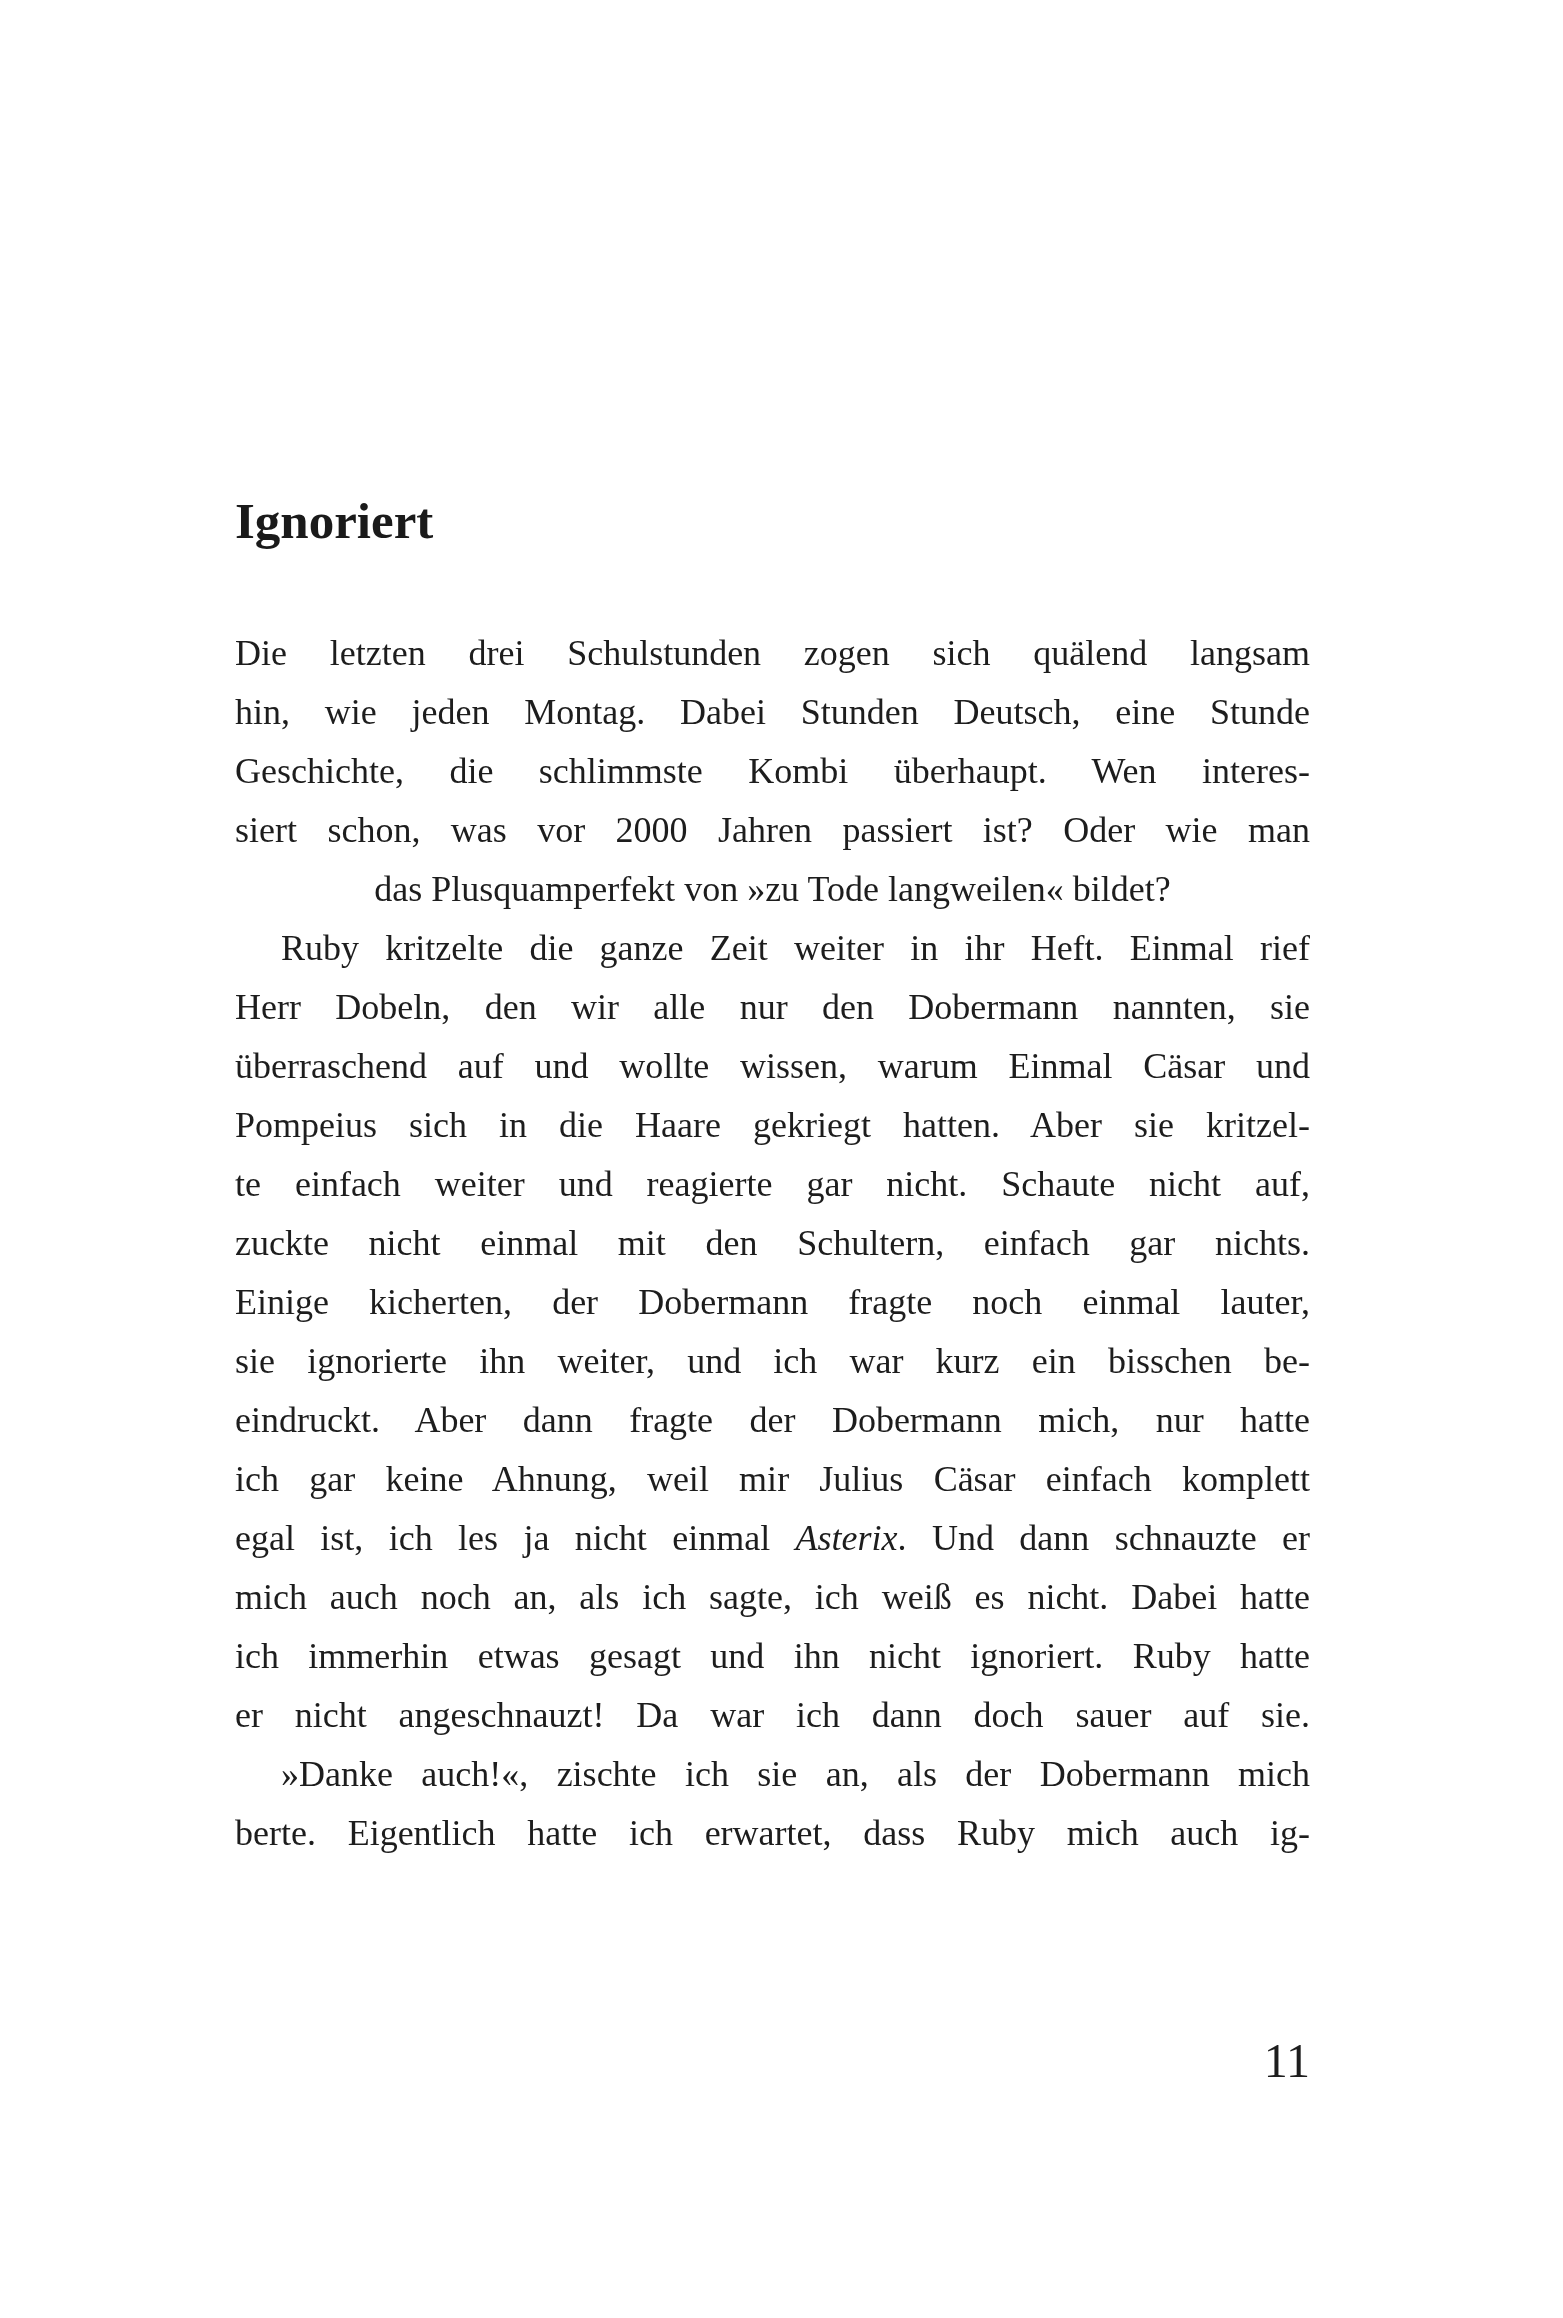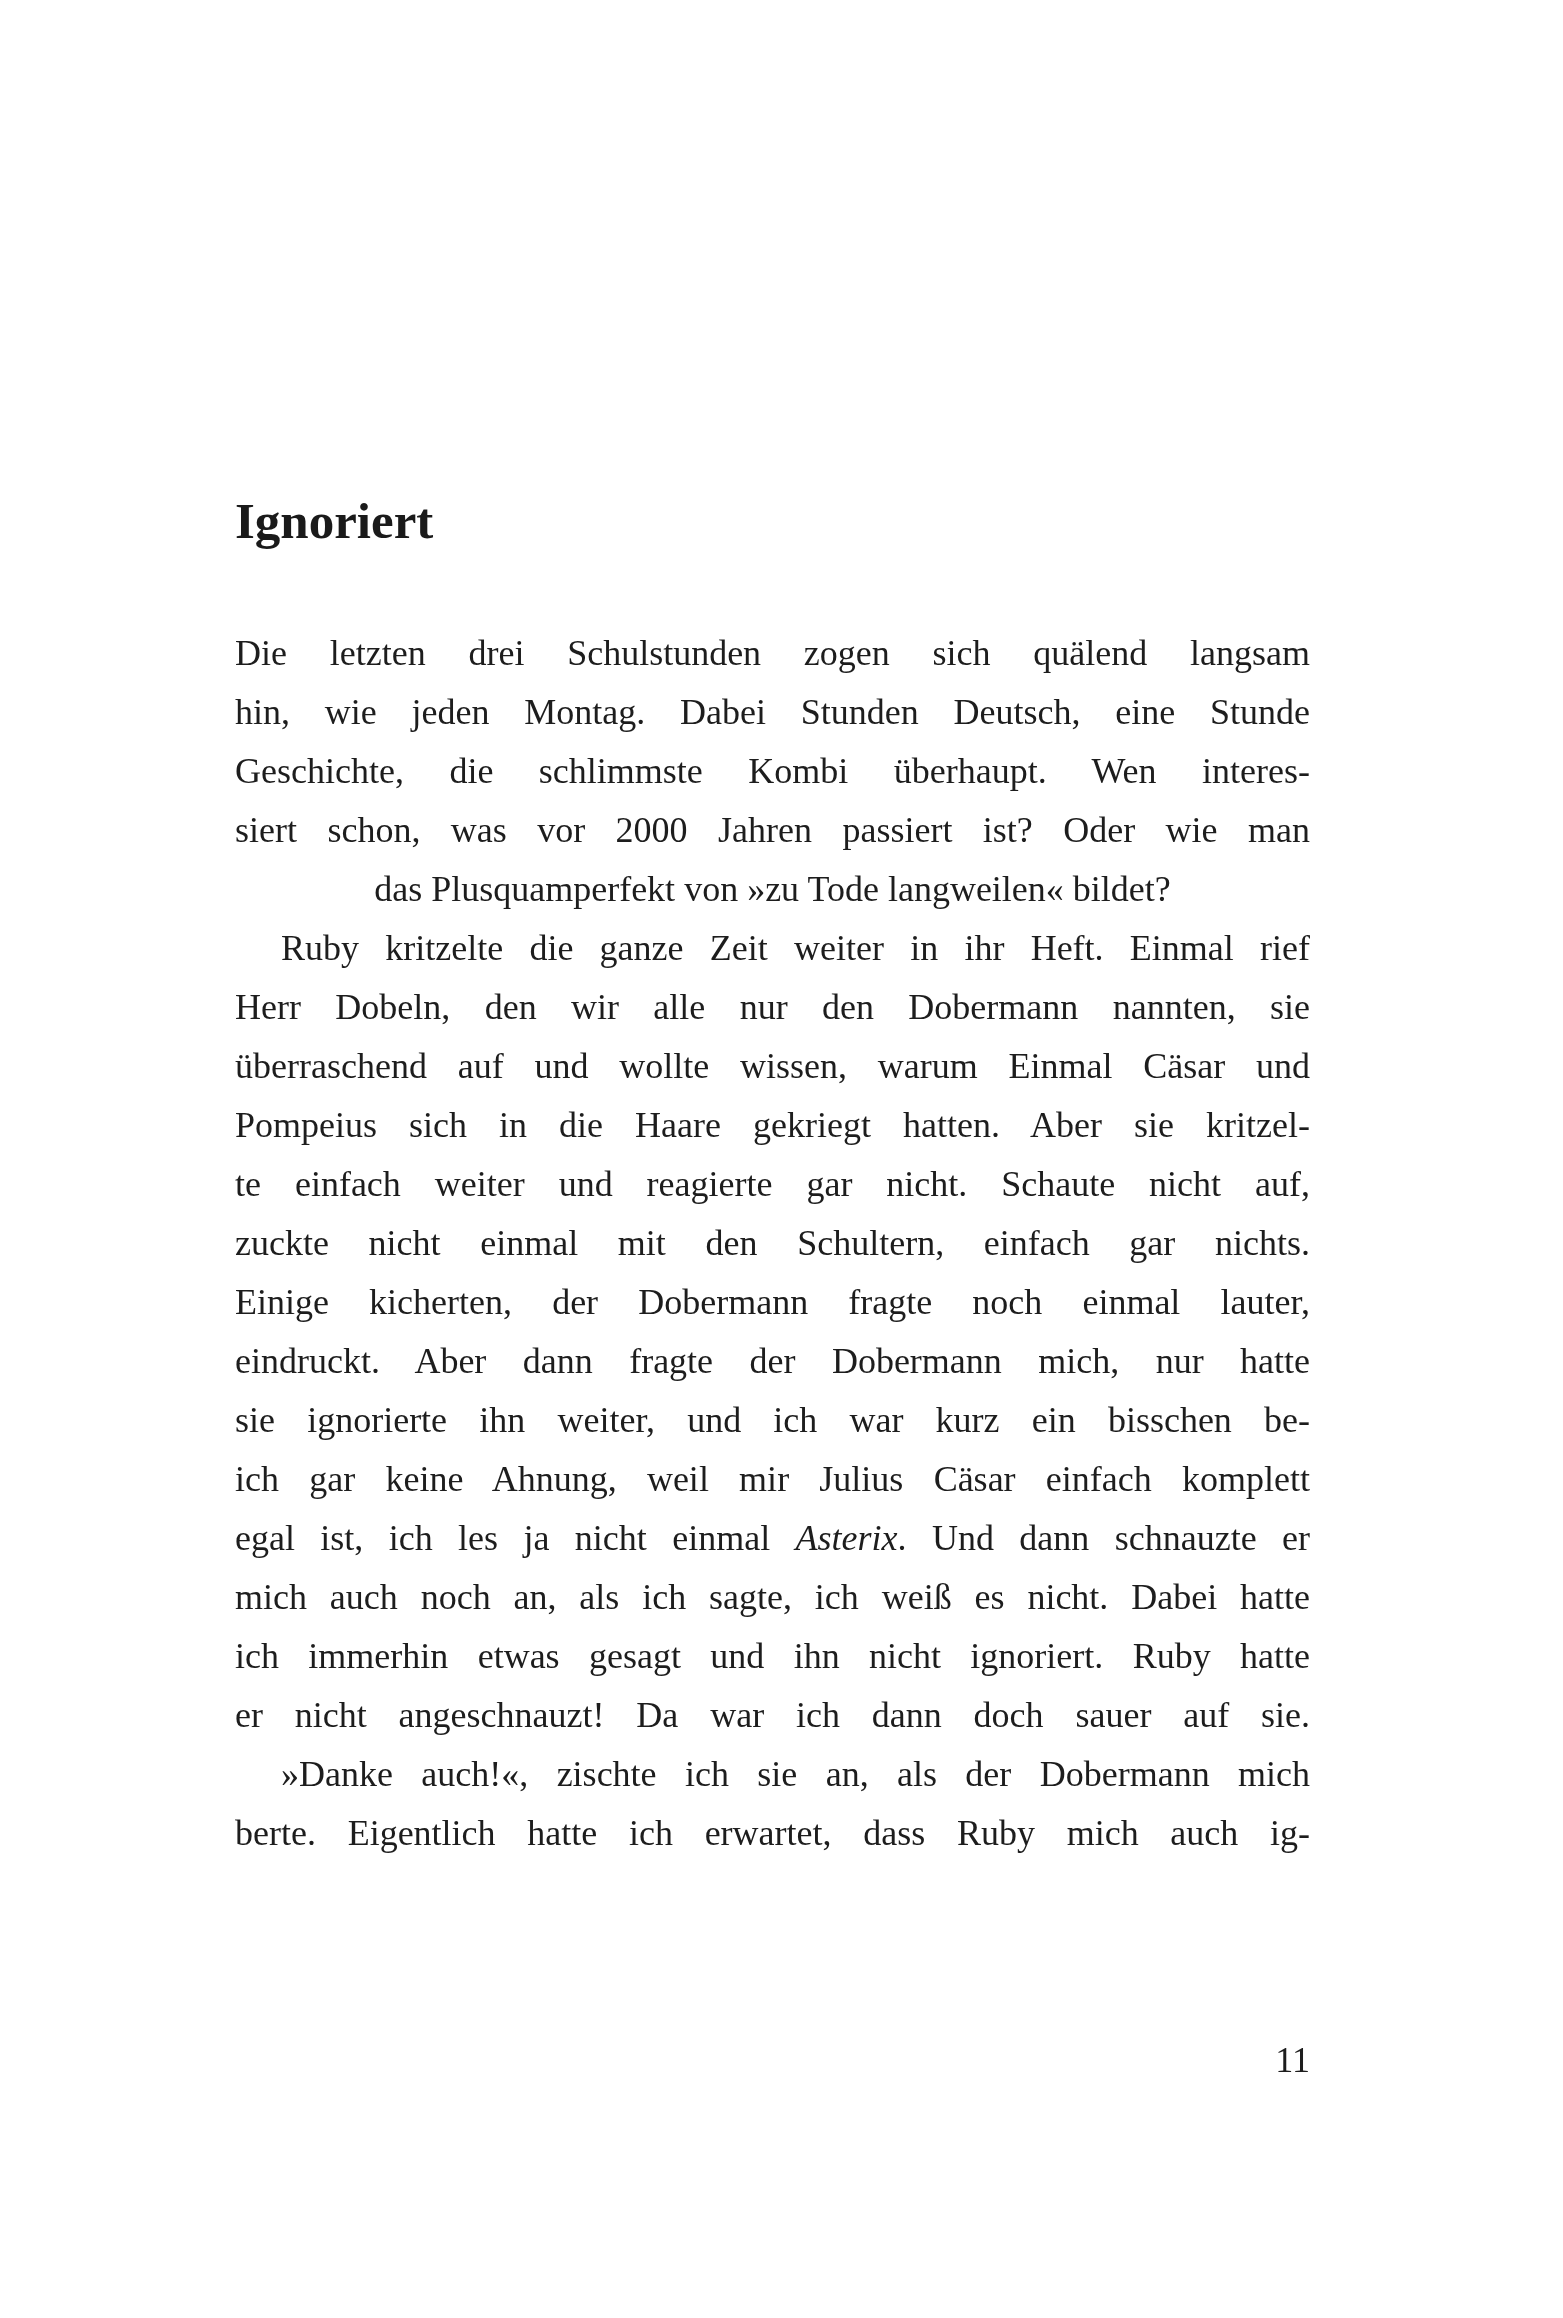--- a/index.html
+++ b/index.html
@@ -50,21 +50,21 @@
   .text-line em {
     font-style: italic;
     margin-top: 32px;
   }
   .page-number {
     position: absolute;
     left: 235px;
     top: 2031px;
     width: 1075px;
     text-align: right;
-    font-size: 36px;
+    font-size: 48px;
     line-height: 59px;
     color: #1d1d1d;
   }
 </style>
 </head>
 <body>
 
 <div class="book-page">
 
   <h1 class="chapter-heading">Ignoriert</h1>
@@ -75,22 +75,22 @@
       <div class="text-line justified"><span>Geschichte, die schlimmste Kombi überhaupt. Wen interes-</span></div>
       <div class="text-line justified"><span>siert schon, was vor 2000 Jahren passiert ist? Oder wie man</span></div>
       <div class="text-line"><span>das Plusquamperfekt von »zu Tode langweilen« bildet?</span></div>
       <div class="text-line justified indent"><span>Ruby kritzelte die ganze Zeit weiter in ihr Heft. Einmal rief</span></div>
       <div class="text-line justified"><span>Herr Dobeln, den wir alle nur den Dobermann nannten, sie</span></div>
       <div class="text-line justified"><span>überraschend auf und wollte wissen, warum Einmal Cäsar und</span></div>
       <div class="text-line justified"><span>Pompeius sich in die Haare gekriegt hatten. Aber sie kritzel-</span></div>
       <div class="text-line justified"><span>te einfach weiter und reagierte gar nicht. Schaute nicht auf,</span></div>
       <div class="text-line justified"><span>zuckte nicht einmal mit den Schultern, einfach gar nichts.</span></div>
       <div class="text-line justified"><span>Einige kicherten, der Dobermann fragte noch einmal lauter,</span></div>
+      <div class="text-line justified"><span>sie ignorierte ihn weiter, und ich war kurz ein bisschen be-</span></div>
       <div class="text-line justified"><span>eindruckt. Aber dann fragte der Dobermann mich, nur hatte</span></div>
-      <div class="text-line justified"><span>sie ignorierte ihn weiter, und ich war kurz ein bisschen be-</span></div>
       <div class="text-line justified"><span>ich gar keine Ahnung, weil mir Julius Cäsar einfach komplett</span></div>
       <div class="text-line justified"><span>egal ist, ich les ja nicht einmal </span><em>Asterix</em><span>. Und dann schnauzte er</span></div>
       <div class="text-line justified"><span>mich auch noch an, als ich sagte, ich weiß es nicht. Dabei hatte</span></div>
       <div class="text-line justified"><span>ich immerhin etwas gesagt und ihn nicht ignoriert. Ruby hatte</span></div>
       <div class="text-line justified"><span>er nicht angeschnauzt! Da war ich dann doch sauer auf sie.</span></div>
       <div class="text-line justified indent"><span>»Danke auch!«, zischte ich sie an, als der Dobermann mich</span></div>
       <div class="text-line justified"><span>berte. Eigentlich hatte ich erwartet, dass Ruby mich auch ig-</span></div>
     </div>
 
   <div class="page-number">11</div>

